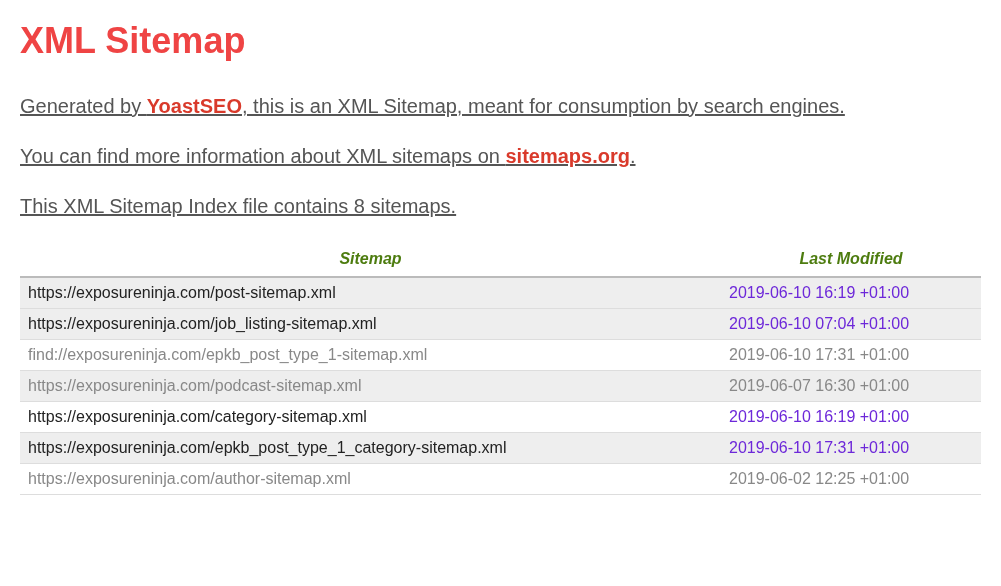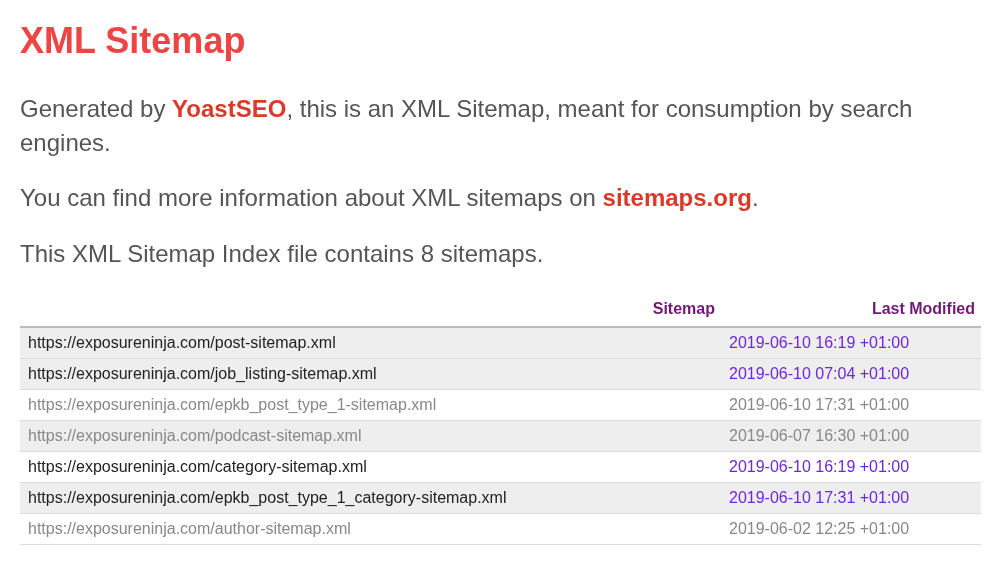--- a/index.html
+++ b/index.html
@@ -14,42 +14,44 @@
       color: #333;
       width: 1001px;
     }
     h1 {
       font-size: 36px;
       font-weight: bold;
       color: #ef4444;
       margin-bottom: 30px;
     }
     .intro-para {
-      font-size: 24px;
+      font-size: 20px;
       color: #555;
       margin-bottom: 22px;
       line-height: 1.4;
+      text-decoration: underline;
     }
     .link-highlight {
       color: #d93a2b;
       font-weight: bold;
       text-decoration: none;
     }
     table {
       width: 100%;
       border-collapse: collapse;
       margin-top: 14px;
       font-size: 16px;
     }
     th {
-      text-align: right;
+      text-align: center;
       padding: 8px 6px;
-      color: #701a75;
+      color: #4d7c0f;
       font-weight: bold;
       border-bottom: 2px solid #bbb;
+      font-style: italic;
     }
     td {
       padding: 6px 8px;
       border-bottom: 1px solid #ddd;
     }
     tr.odd {
       background: #eeeeee;
     }
     tr.even {
       background: #ffffff;
@@ -97,21 +99,21 @@
   <tbody id="sitemap-tbody">
   <tr class="odd">
         <td class="sitemap-url"><a href="#">https://exposureninja.com/post-sitemap.xml</a></td>
         <td class="last-mod">2019-06-10 16:19 +01:00</td>
       </tr>
       <tr class="odd">
         <td class="sitemap-url"><a href="#">https://exposureninja.com/job_listing-sitemap.xml</a></td>
         <td class="last-mod">2019-06-10 07:04 +01:00</td>
       </tr>
       <tr class="even muted">
-        <td class="sitemap-url"><a href="#">https://exposureninja.com/epkb_post_type_1-sitemap.xml</a></td>
+        <td class="sitemap-url"><a href="#">find://exposureninja.com/epkb_post_type_1-sitemap.xml</a></td>
         <td class="last-mod">2019-06-10 17:31 +01:00</td>
       </tr>
       <tr class="odd muted">
         <td class="sitemap-url"><a href="#">https://exposureninja.com/podcast-sitemap.xml</a></td>
         <td class="last-mod">2019-06-07 16:30 +01:00</td>
       </tr>
       <tr class="even">
         <td class="sitemap-url"><a href="#">https://exposureninja.com/category-sitemap.xml</a></td>
         <td class="last-mod">2019-06-10 16:19 +01:00</td>
       </tr>

